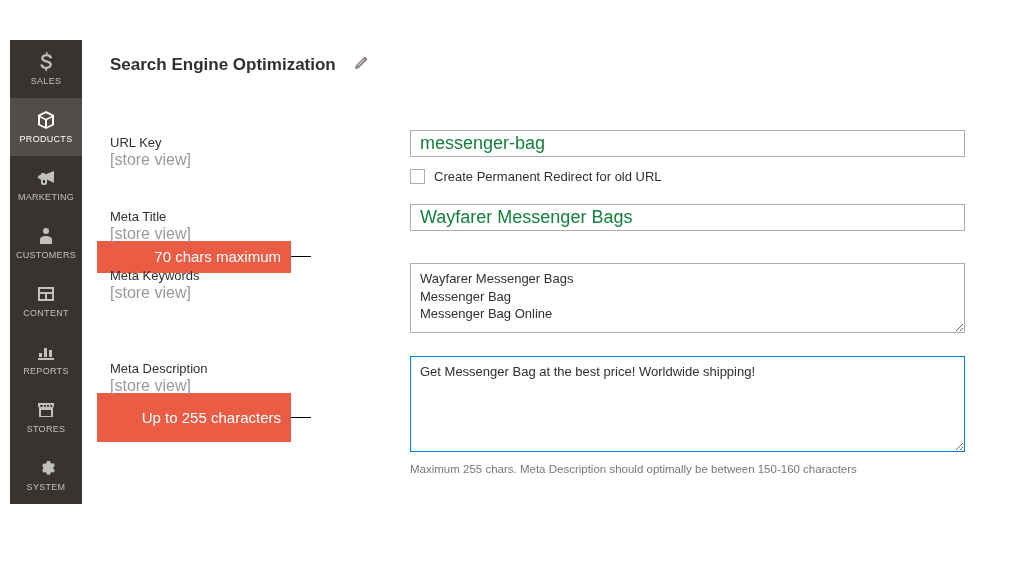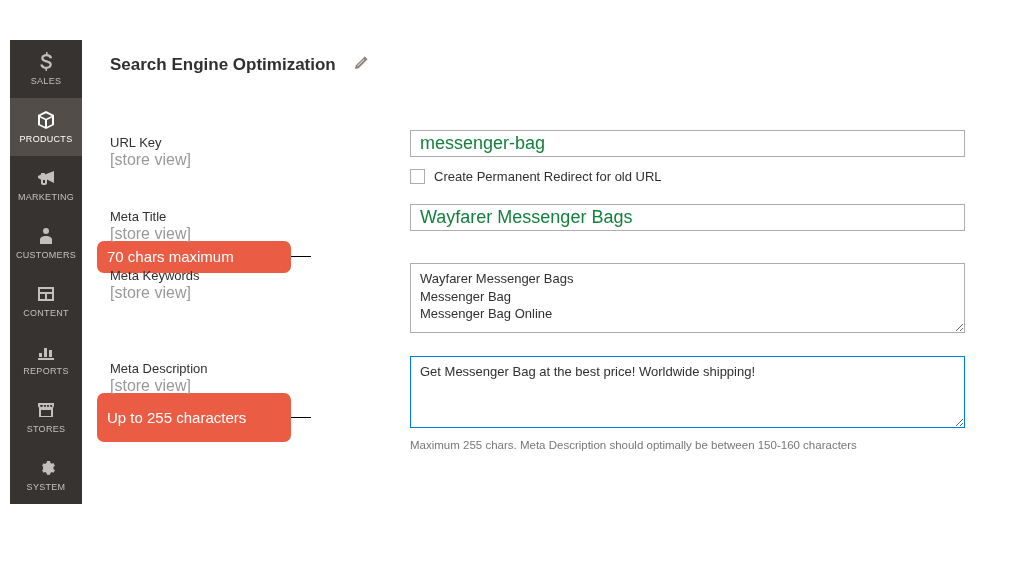--- a/index.html
+++ b/index.html
@@ -121,21 +121,21 @@
       border: 1px solid #adadad;
       font-size: 13px;
       color: #303030;
       font-family: inherit;
       resize: vertical;
       height: 70px;
       line-height: 1.35;
     }
     .textarea-input.focused {
       border: 1px solid #007bdb;
-      height: 72px;
+      height: 96px;
     }
     .checkbox-row {
       display: flex;
       align-items: center;
       margin-top: 12px;
     }
     .checkbox-box {
       width: 15px;
       height: 15px;
       border: 1px solid #adadad;
@@ -154,25 +154,24 @@
       margin-top: 8px;
     }
     .callout {
       position: absolute;
       background: #eb5c44;
       color: #fff;
       font-size: 15px;
       font-weight: 400;
       display: flex;
       align-items: center;
-      justify-content: flex-start;
+      justify-content: flex-end;
       text-align: center;
       line-height: 1.2;
       padding: 6px 10px;
-      border-radius: 7px;
     }
     .callout-connector {
       position: absolute;
       height: 1px;
       background: #000;
     }
     
     #callout-1 { left: -13px; top: 186px; width: 194px; height: 32px; }
     #connector-1 { left: 181px; top: 201px; width: 20px; }
     #callout-2 { left: -13px; top: 338px; width: 194px; height: 49px; }

